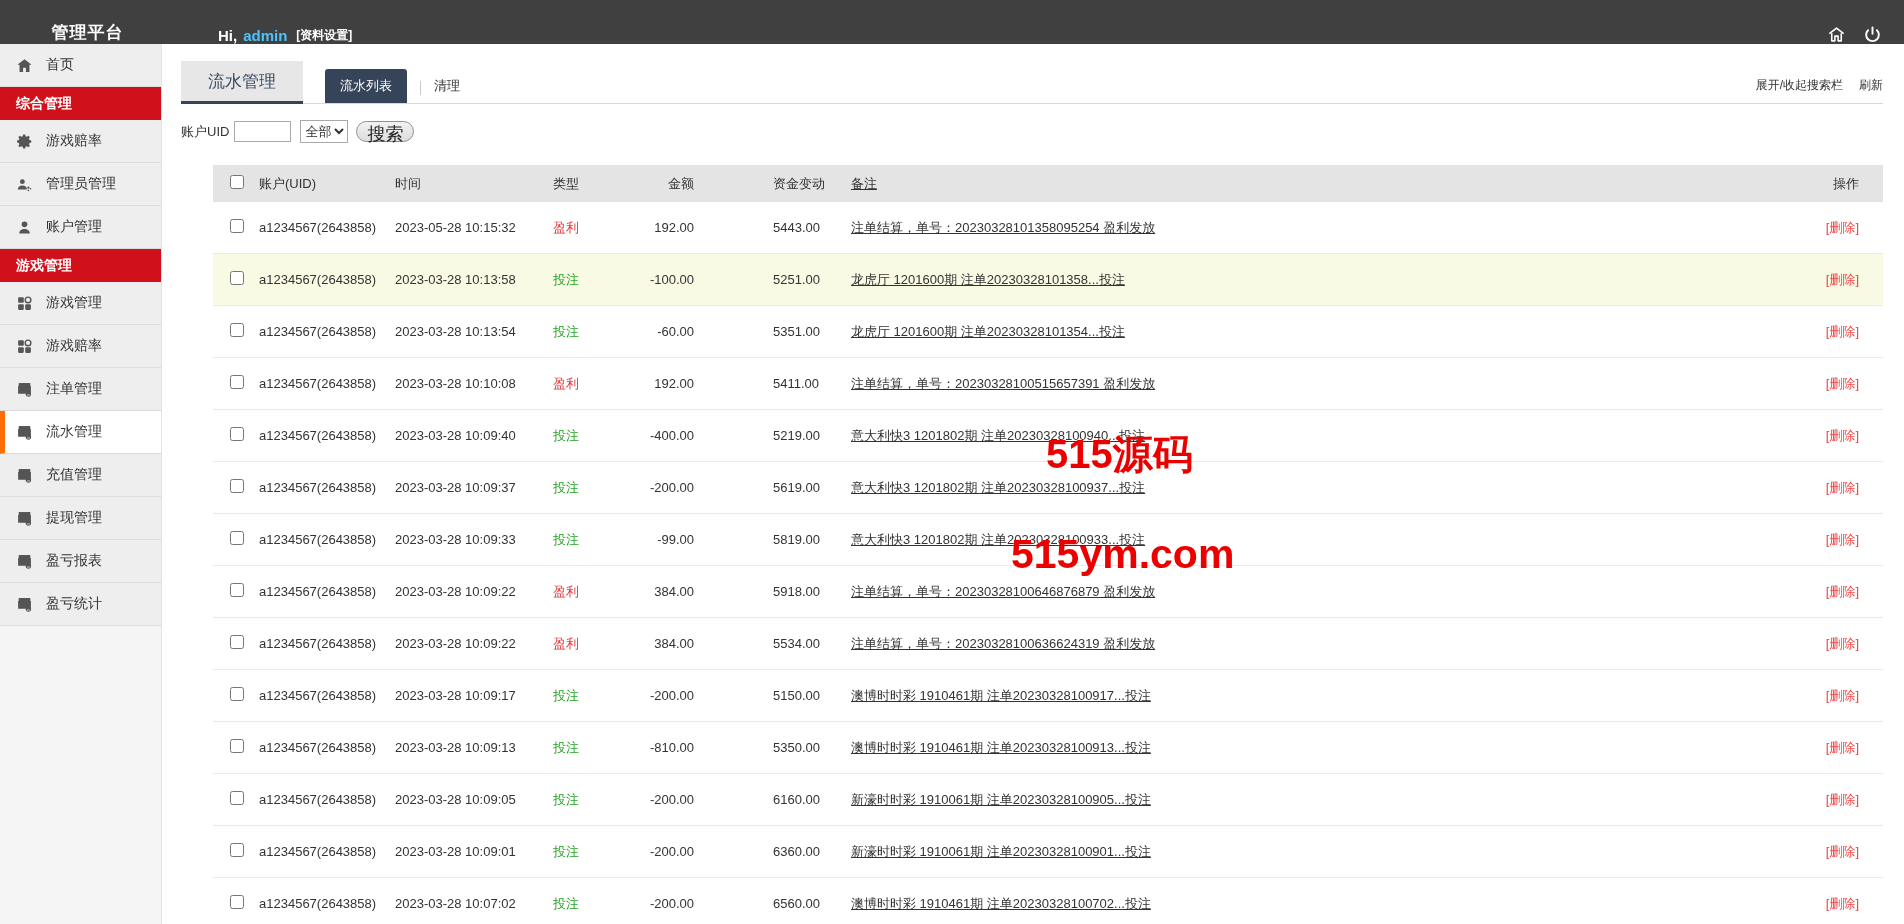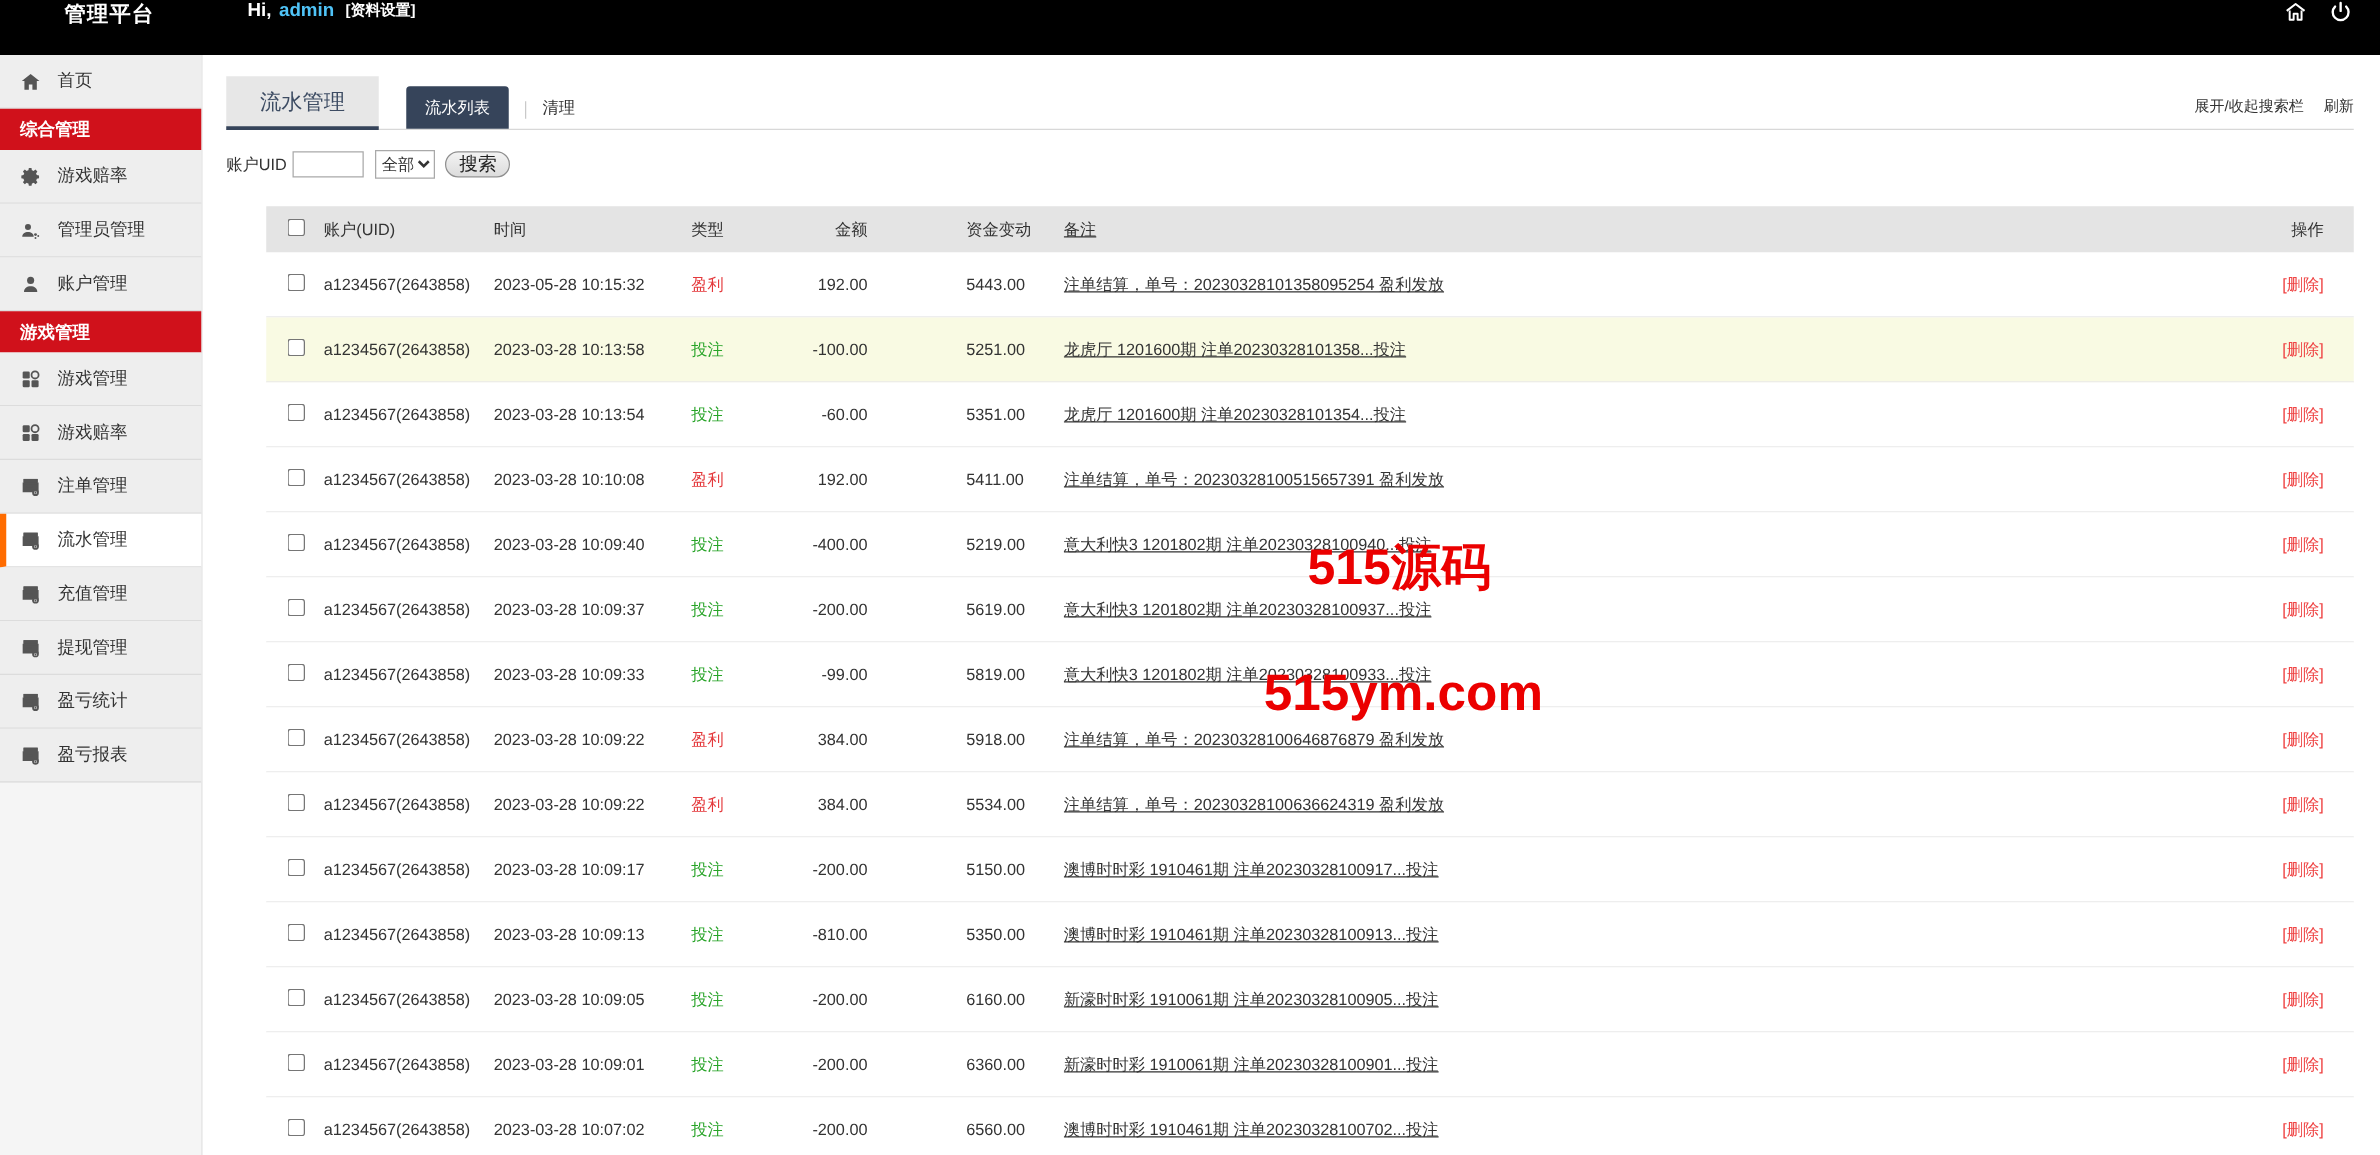--- a/index.html
+++ b/index.html
@@ -1,20 +1,20 @@
 <!DOCTYPE html>
 <html><head>
 <meta charset="utf-8">
 <style>
   * { margin:0; padding:0; box-sizing:border-box; }
   html,body { width:1904px; height:924px; overflow:hidden; background:#fff;
     font-family:"Liberation Sans","DejaVu Sans",sans-serif; }
 
   
-  .header { height:44px; background:#000000; display:flex; align-items:flex-start; color:#fff; }
+  .header { height:44px; background:#404040; display:flex; align-items:flex-end; color:#fff;gap:20px; }
   .brand { width:175px; text-align:center; font-size:17px; font-weight:bold; letter-spacing:1px; }
   .greeting { margin-left:23px; font-size:15px; font-weight:bold; display:flex; align-items:center; }
   .greeting .username { color:#4fc3f7; margin-left:6px; }
   .greeting .profile-link { color:#fff; font-size:12px; margin-left:9px; cursor:pointer; text-decoration:none; font-weight:bold; }
   .header-icons { margin-left:auto; margin-right:22px; display:flex; gap:17px; align-items:center; }
   .header-icons .hicon { width:19px; height:19px; color:#fff; cursor:pointer; display:flex; }
 
   
   .layout { display:flex; height:880px; }
   .sidebar { width:162px; background:#f5f5f5; border-right:1px solid #e3e3e3; flex:none; }
@@ -36,21 +36,21 @@
     border-radius:3px 3px 0 0; margin-left:22px; cursor:pointer; }
   .tab-divider { width:1px; height:14px; background:#c9c9c9; margin:0 0 8px 13px; }
   .tab-plain { font-size:13px; color:#333; padding:8px 0 8px 13px; cursor:pointer; }
   .toolbar-right { margin-left:auto; display:flex; gap:16px; padding-bottom:9px; font-size:12px; color:#333; }
   .toolbar-right span { cursor:pointer; }
 
   .search-row { margin-top:15px; display:flex; align-items:center; font-size:13px; color:#333; height:25px; }
   .search-row label { margin-right:5px; }
   .uid-input { width:57px; height:21px; border:1px solid #a9a9a9; font-size:13px; padding:0 3px; }
   .type-select { margin-left:9px; height:23px; font-size:13px; border:1px solid #a9a9a9; background:#fff; color:#333; }
-  .search-btn { margin-left:8px; font-size:15px; height:21px; padding:0 10px; color:#222;
+  .search-btn { margin-left:8px; font-size:18px; height:21px; padding:0 10px; color:#222;
     background:linear-gradient(#f3f3f3,#dcdcdc); border:1px solid #8f8f8f; border-radius:12px; cursor:pointer; }
 
   
   .grid-table { margin-top:21px; font-size:13px; color:#333; }
   .t-header, .t-row { display:grid; grid-template-columns:46px 136px 158px 80px 68px 150px 1fr 90px; align-items:center;margin-left:32px; }
   .t-header { background:#e4e4e4; height:37px; }
   .t-row { height:52px; border-bottom:1px solid #e9e9e9; background:#fff; }
   .t-row.highlight { background:#f9fae3; }
   .cell-check { padding-left:17px; }
   .cell-check input { width:14px; height:14px; margin:0; cursor:pointer; }
@@ -230,35 +230,35 @@
     <span class="icon">
           <svg viewBox="0 0 24 24" width="17" height="17" fill="currentColor">
             <path d="M4 3h16v14H4z M7 7h10v1.8H7z M7 11h10v1.8H7z"></path>
             <rect x="4" y="3" width="16" height="4"></rect>
             <path d="M4 8h16v9H4z" fill="none" stroke="currentColor" stroke-width="2"></path>
             <path d="M7 11h7v1.8H7z"></path>
             <circle cx="17.5" cy="18.5" r="3.8"></circle>
             <text x="17.5" y="20.6" font-size="6" text-anchor="middle" fill="#eee">o</text>
           </svg>
         </span>
+    <span class="side-label">盈亏报表</span>
+  </div>
+
+  <div class="side-item">
+    <span class="icon">
+          <svg viewBox="0 0 24 24" width="17" height="17" fill="currentColor">
+            <path d="M4 3h16v14H4z M7 7h10v1.8H7z M7 11h10v1.8H7z"></path>
+            <rect x="4" y="3" width="16" height="4"></rect>
+            <path d="M4 8h16v9H4z" fill="none" stroke="currentColor" stroke-width="2"></path>
+            <path d="M7 11h7v1.8H7z"></path>
+            <circle cx="17.5" cy="18.5" r="3.8"></circle>
+            <text x="17.5" y="20.6" font-size="6" text-anchor="middle" fill="#eee">o</text>
+          </svg>
+        </span>
     <span class="side-label">盈亏统计</span>
-  </div>
-
-  <div class="side-item">
-    <span class="icon">
-          <svg viewBox="0 0 24 24" width="17" height="17" fill="currentColor">
-            <path d="M4 3h16v14H4z M7 7h10v1.8H7z M7 11h10v1.8H7z"></path>
-            <rect x="4" y="3" width="16" height="4"></rect>
-            <path d="M4 8h16v9H4z" fill="none" stroke="currentColor" stroke-width="2"></path>
-            <path d="M7 11h7v1.8H7z"></path>
-            <circle cx="17.5" cy="18.5" r="3.8"></circle>
-            <text x="17.5" y="20.6" font-size="6" text-anchor="middle" fill="#eee">o</text>
-          </svg>
-        </span>
-    <span class="side-label">盈亏报表</span>
   </div>
 </nav>
 
   <div class="content">
 
     <div class="tabs-row">
       <div class="page-title">流水管理</div>
       <div class="tab-active">流水列表</div>
       <div class="tab-divider"></div>
       <div class="tab-plain">清理</div>

